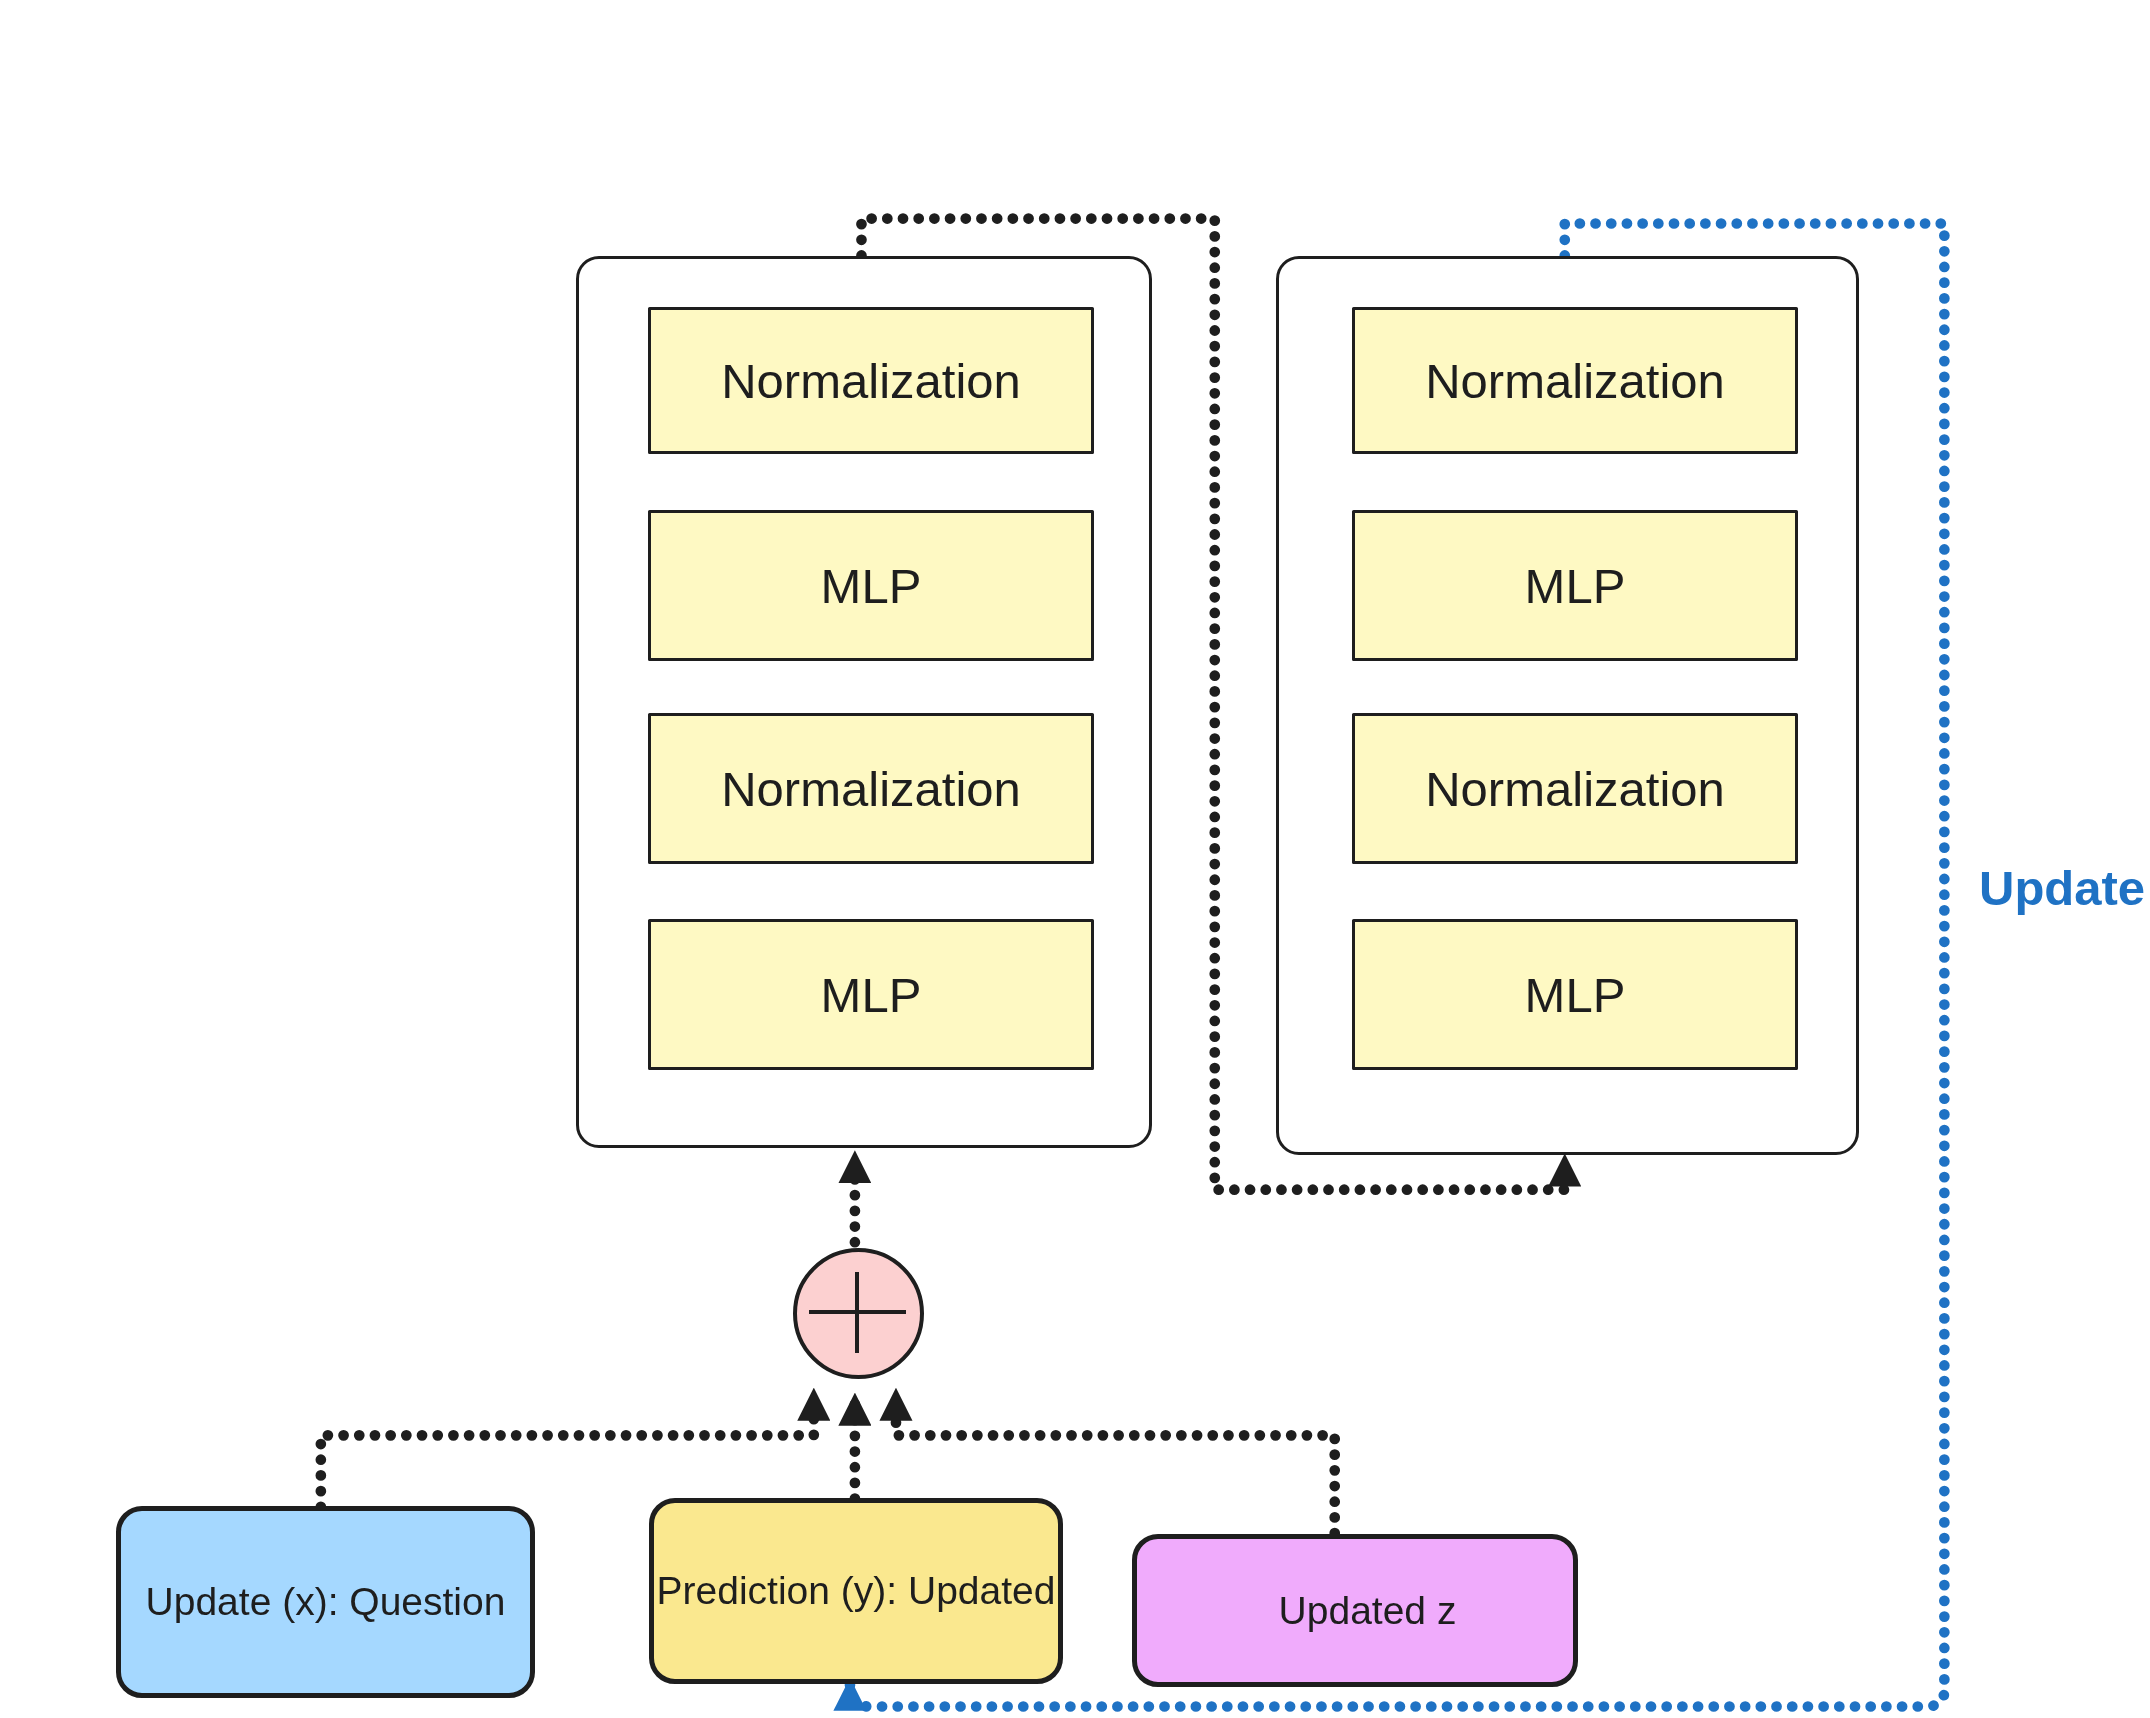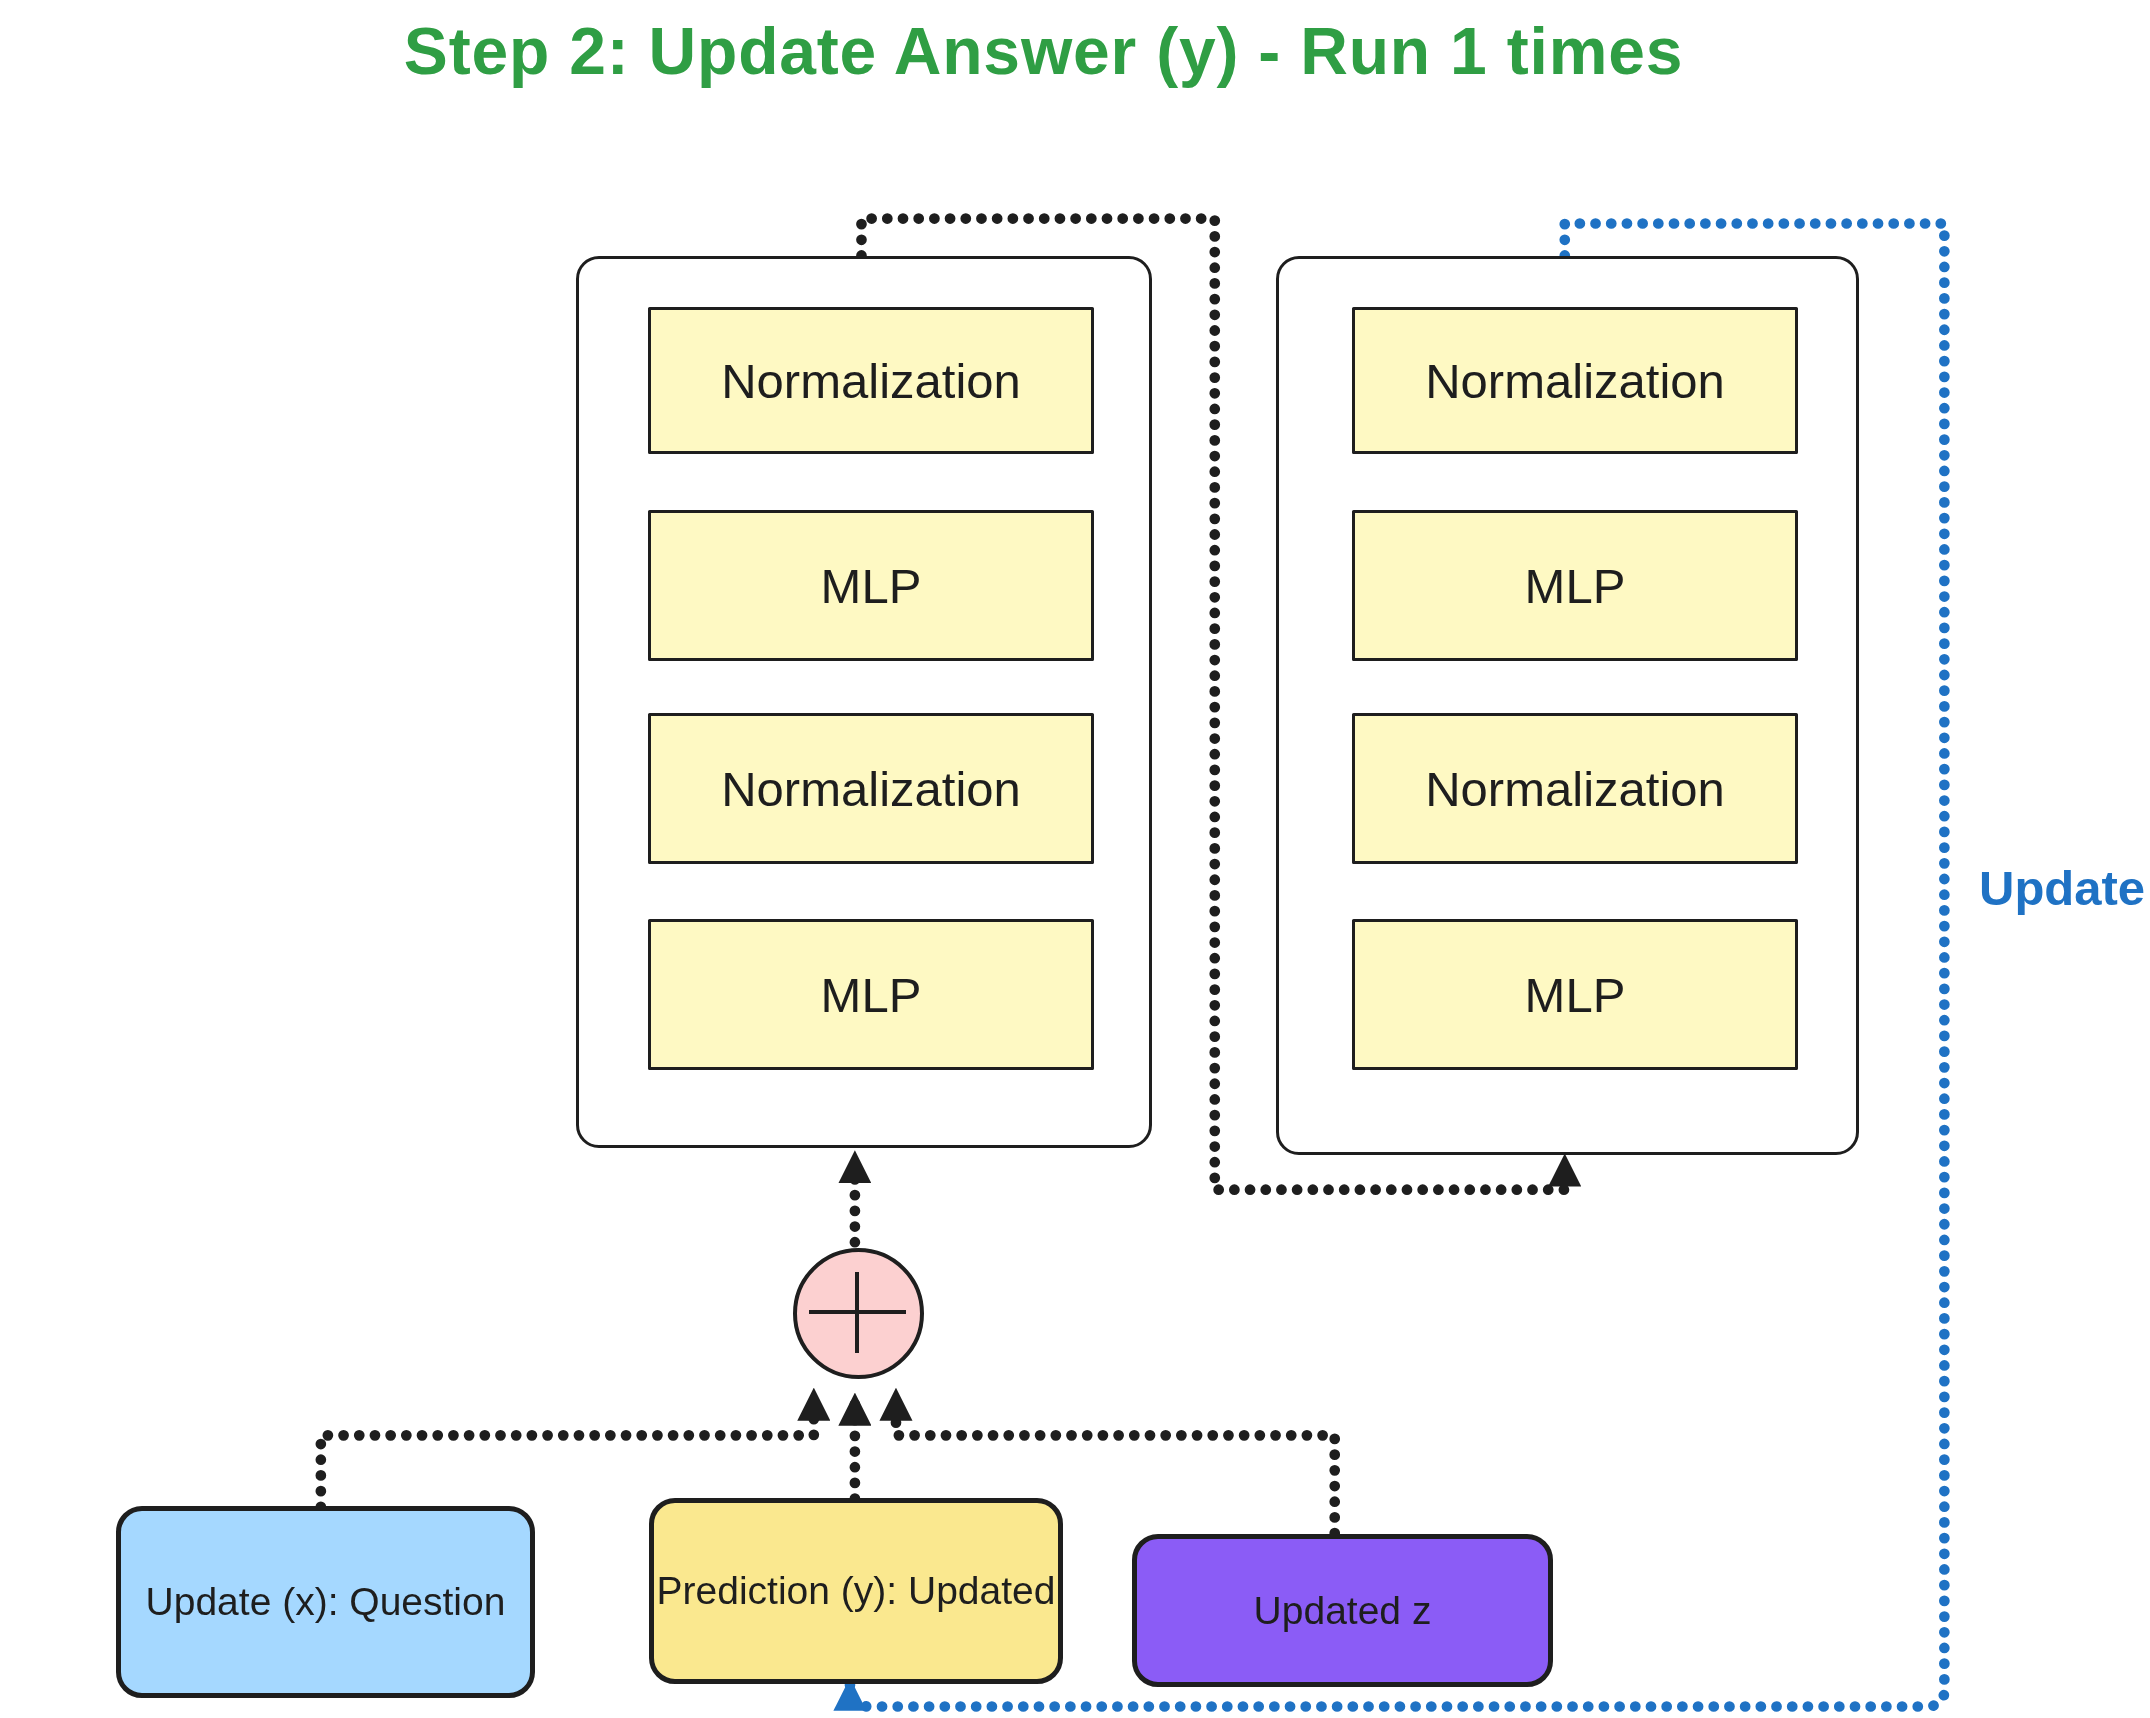--- a/index.html
+++ b/index.html
@@ -38,21 +38,21 @@
   .row3{top:713px;height:145px;}
   .row4{top:919px;height:145px;}
   .io-box{
     border:5px solid #1e1e1e;border-radius:26px;
     z-index:3;
     display:flex;align-items:center;justify-content:center;
     font-size:39px;color:#1e1e1e;font-weight:400;
   }
   #input-box{left:116px;top:1506px;width:409px;height:182px;background:#a5d8ff;}
   #prediction-box{left:649px;top:1498px;width:404px;height:176px;background:#fae88f;}
-  #updatedz-box{left:1132px;top:1534px;width:411px;height:143px;background:#8b5cf6;}
+  #updatedz-box{left:1132px;top:1534px;width:411px;height:143px;background:#f0abfc;padding-left:25px;}
   #sum-node{
     left:793px;top:1248px;width:123px;height:123px;
     border:4.1px solid #1e1e1e;border-radius:50%;
     background:#fcd0d0;z-index:3;
   }
   .plus-h{left:12.3px;top:58px;width:97px;height:4.1px;background:#1e1e1e;}
   .plus-v{left:58px;top:20px;width:4.1px;height:81px;background:#1e1e1e;}
   #update-label{
     left:1969px;top:860px;
     font-size:49px;font-weight:700;
@@ -90,21 +90,20 @@
       <path stroke="#1e1e1e" marker-end="url(#arrow-black)" d="M1048 1115 V1062"></path>
 
       <path stroke="#1e1e1e" marker-end="url(#arrow-black)" d="M1904 616 V562"></path>
       <path stroke="#1e1e1e" marker-end="url(#arrow-black)" d="M1904 864 V812"></path>
       <path stroke="#1e1e1e" marker-end="url(#arrow-black)" d="M1904 1115 V1062"></path>
 
       <path stroke="#1f72c4" marker-end="url(#arrow-blue)" d="M1904 311 V272 H2366 V2057 Q2366 2077 2344 2077 H1056 Q1034 2077 1034 2058 V2050"></path>
     </g>
   </svg>
 
-  <div id="title" class="abs">Step 2: Update Answer (y) - Run 1 times</div>
 
   <div id="block-left" class="abs container-block"></div>
   <div id="block-right" class="abs container-block"></div>
 
   <div class="abs layer-box lb-left row1">Normalization</div>
   <div class="abs layer-box lb-left row2">MLP</div>
   <div class="abs layer-box lb-left row3">Normalization</div>
   <div class="abs layer-box lb-left row4">MLP</div>
 
   <div class="abs layer-box lb-right row1">Normalization</div>

